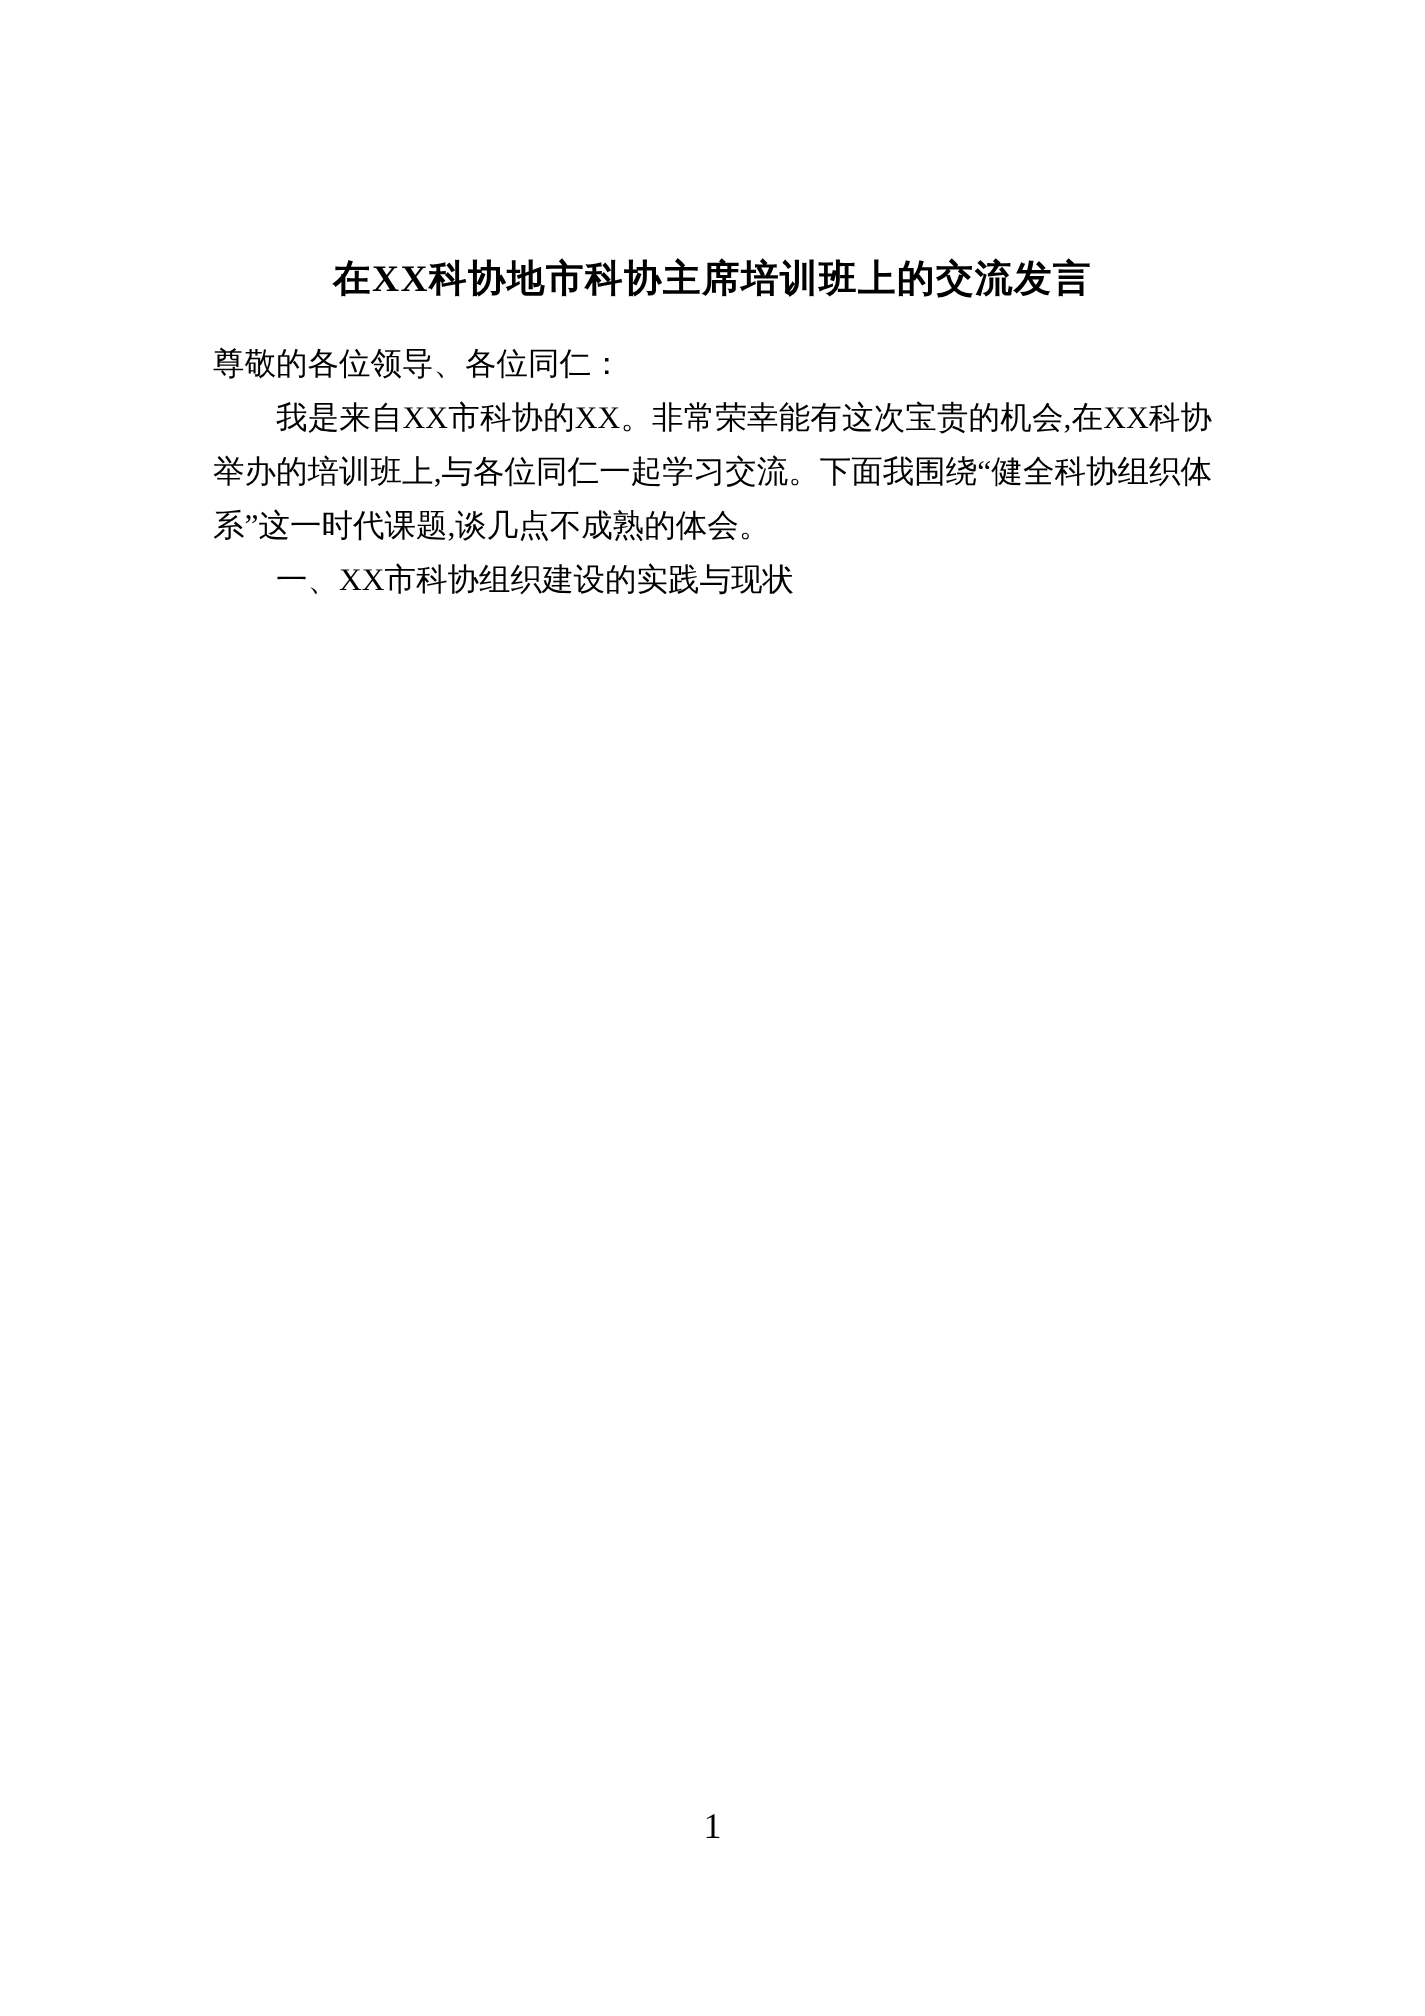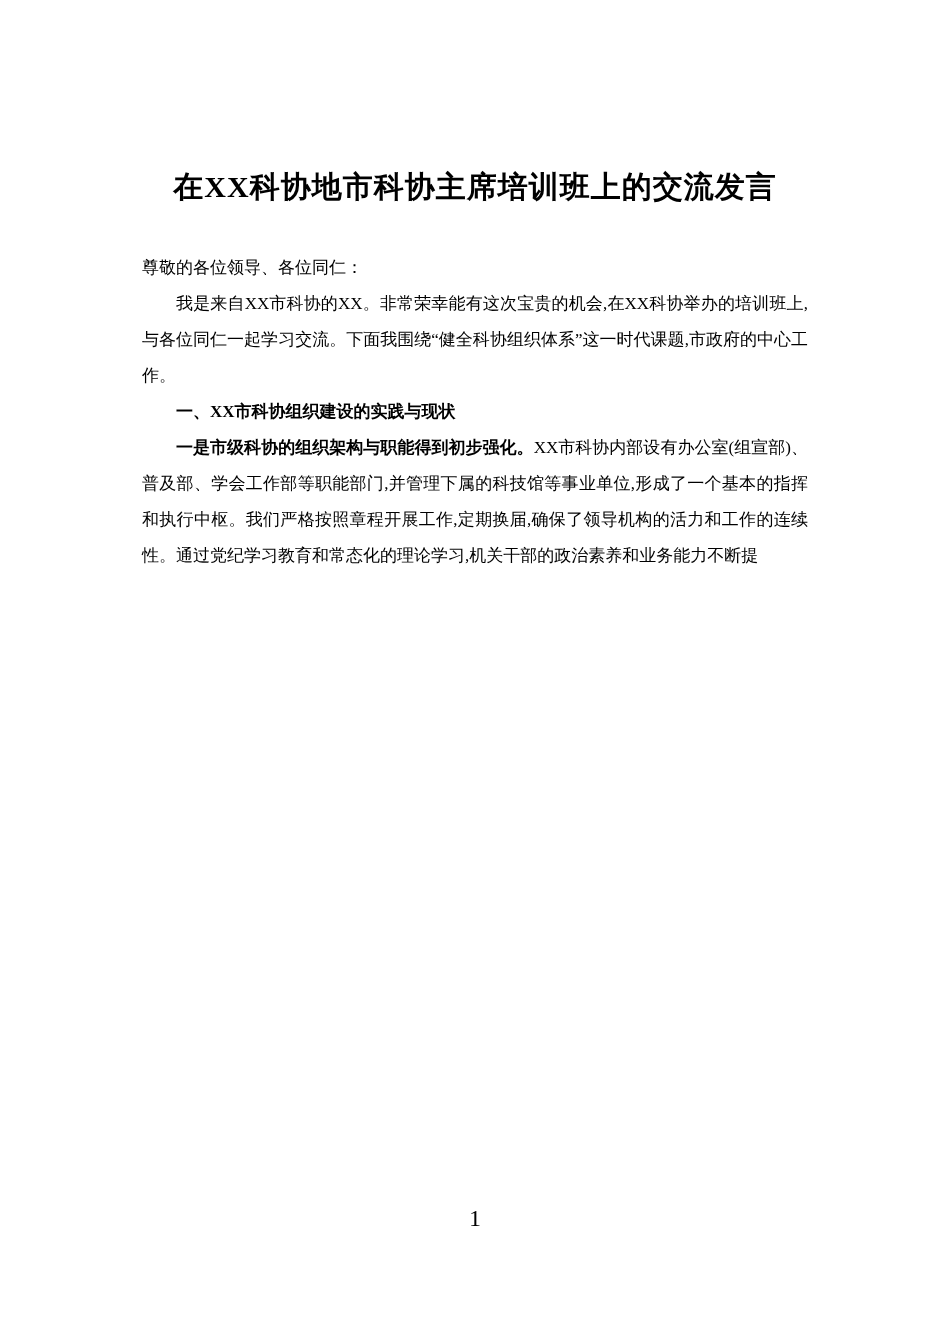--- a/index.html
+++ b/index.html
@@ -17,45 +17,44 @@
       width: 950px;
       height: 1344px;
       box-sizing: border-box;
       background: #ffffff;
       color: #000000;
       padding: 150px 142px 0 142px;
       font-family: "Liberation Serif", "DejaVu Serif", serif;
     }
     .doc-title {
       margin: 0;
-      font-size: 30px;
+      font-size: 25px;
       font-weight: bold;
       line-height: 74px;
       text-align: center;
       letter-spacing: 1px;
       color: #000000;
       font-family: "Liberation Serif", "DejaVu Serif", serif;
     }
     .doc-body {
-      margin-top: 26px;
-      font-size: 17px;
+      font-size: 21px;
       line-height: 36px;
       text-align: justify;
       color: #000000;
     }
     .para {
       margin: 0;
       text-indent: 2em;
       word-break: break-all;
     }
     .salutation {
       text-indent: 0;
     }
     .section-heading {
-      font-weight: bold;
+      font-weight: normal;
     }
     .bold-lead {
       font-weight: bold;
     }
     .page-number {
       position: absolute;
       left: 0;
       right: 0;
       bottom: 112px;
       text-align: center;
@@ -69,25 +68,24 @@
 
 <div class="page">
 
   <h1 class="doc-title">在XX科协地市科协主席培训班上的交流发言</h1>
 
   <div class="doc-body">
 
     <p class="para salutation">尊敬的各位领导、各位同仁：</p>
 
 
-    <p class="para">我是来自XX市科协的XX。非常荣幸能有这次宝贵的机会,在XX科协举办的培训班上,与各位同仁一起学习交流。下面我围绕“健全科协组织体系”这一时代课题,市政府的中心工作。</p>
+    <p class="para">我是来自XX市科协的XX。非常荣幸能有这次宝贵的机会,在XX科协举办的培训班上,与各位同仁一起学习交流。下面我围绕“健全科协组织体系”这一时代课题,谈几点不成熟的体会。</p>
 
 
     <p class="para section-heading">一、XX市科协组织建设的实践与现状</p>
 
 
-    <p class="para"><span class="bold-lead">一是市级科协的组织架构与职能得到初步强化。</span><span>XX市科协内部设有办公室(组宣部)、普及部、学会工作部等职能部门,并管理下属的科技馆等事业单位,形成了一个基本的指挥和执行中枢。我们严格按照章程开展工作,定期换届,确保了领导机构的活力和工作的连续性。通过党纪学习教育和常态化的理论学习,机关干部的政治素养和业务能力不断提</span></p>
 
   </div>
 
   <div class="page-number">1</div>
 
 </div>
 
 </body></html>

